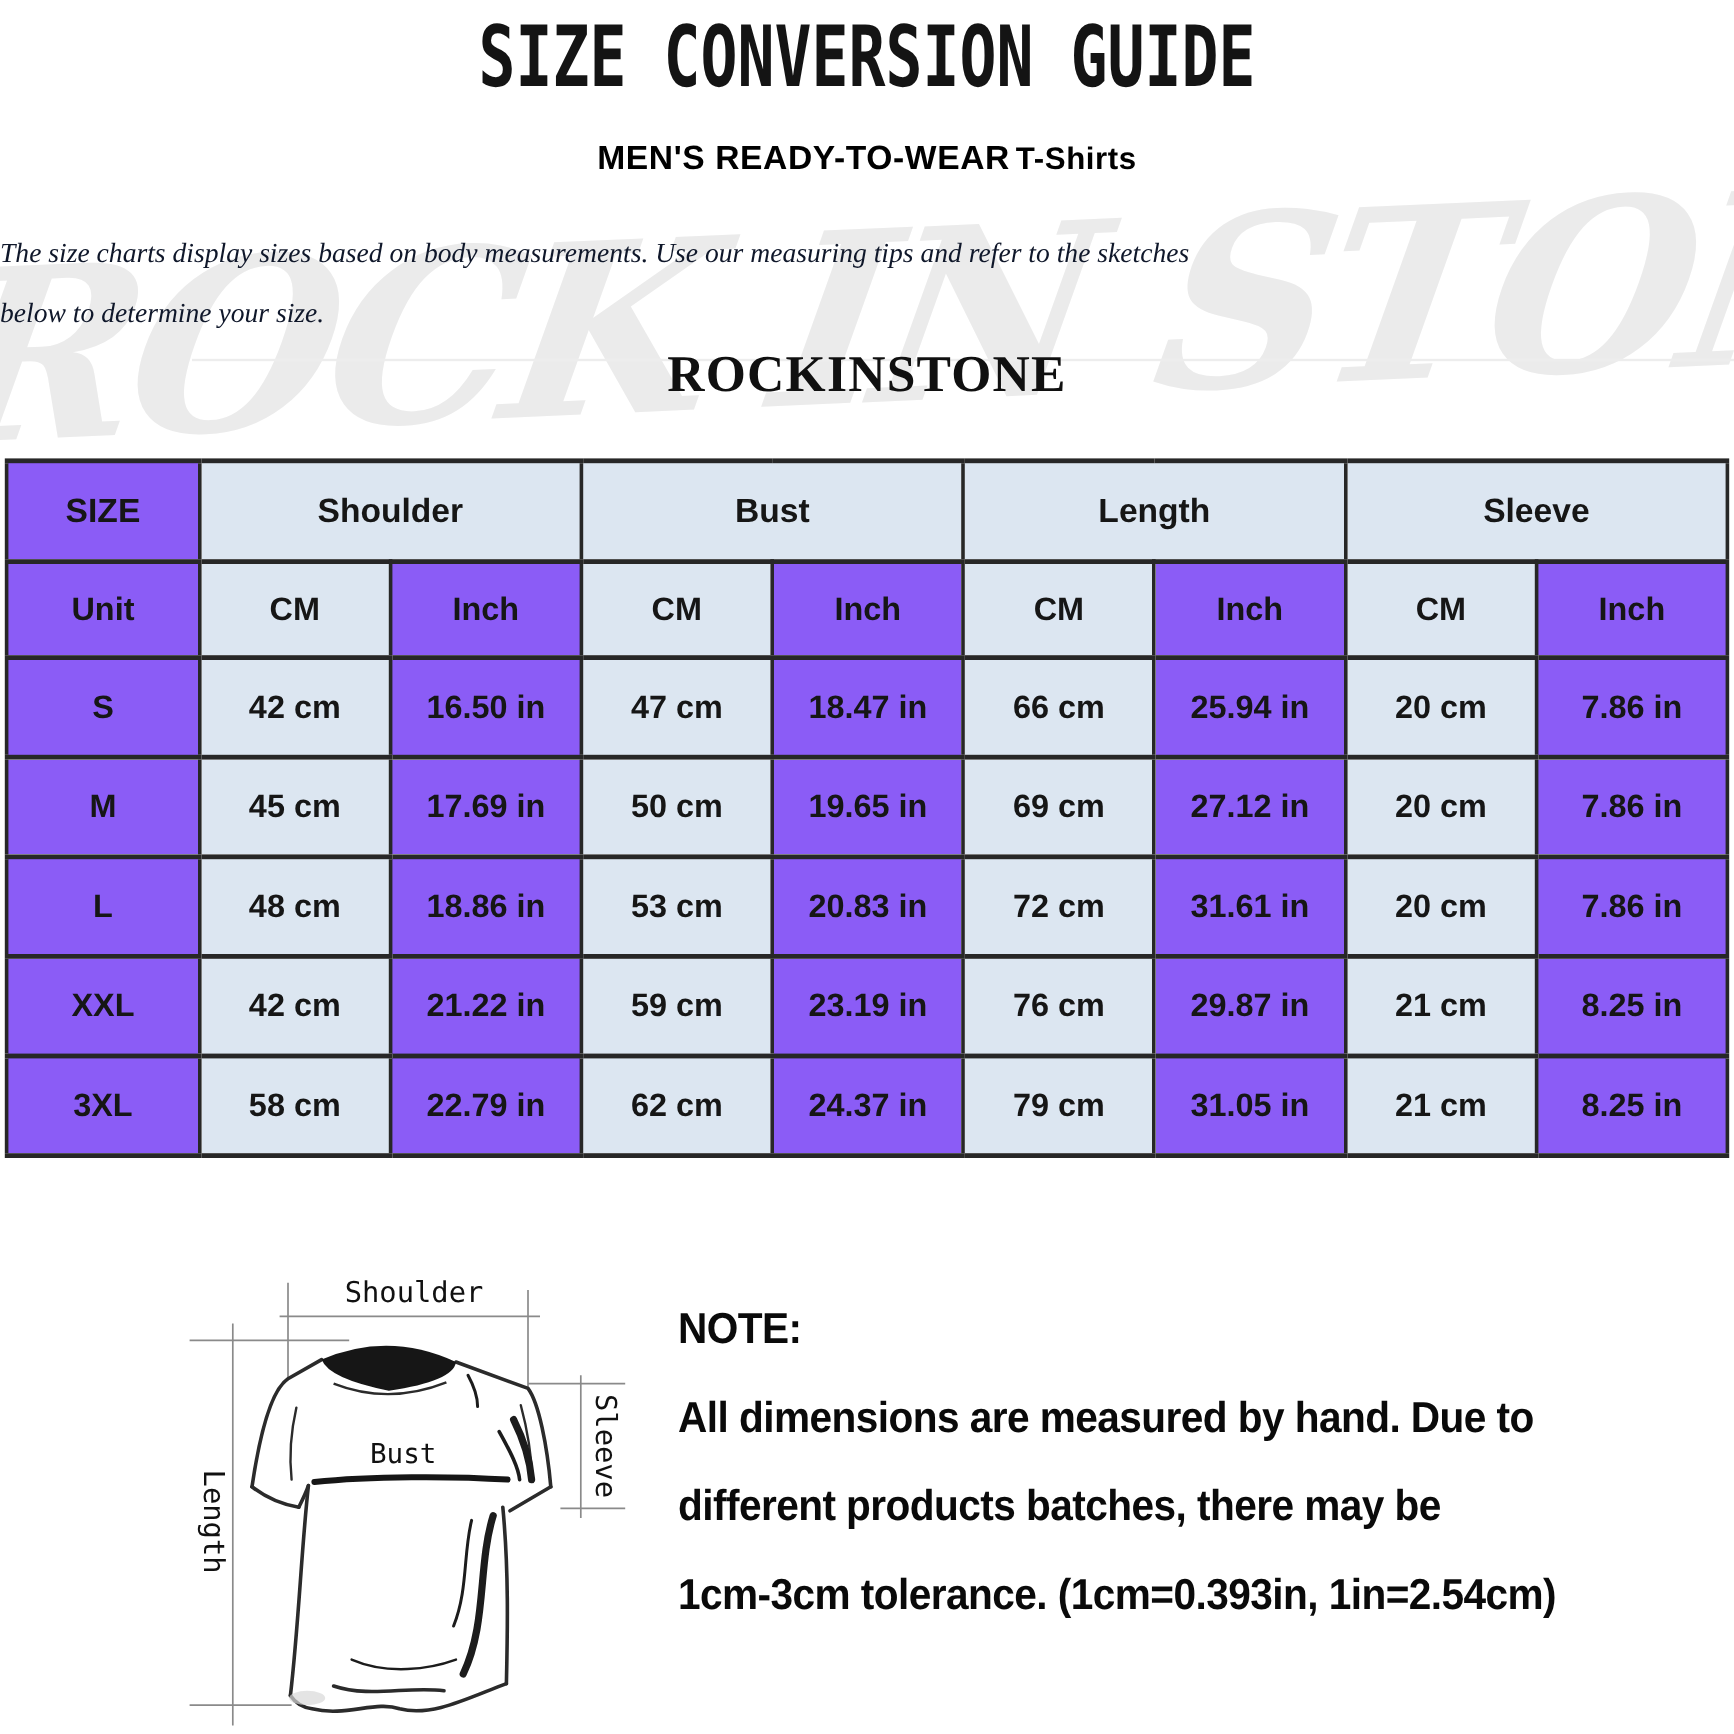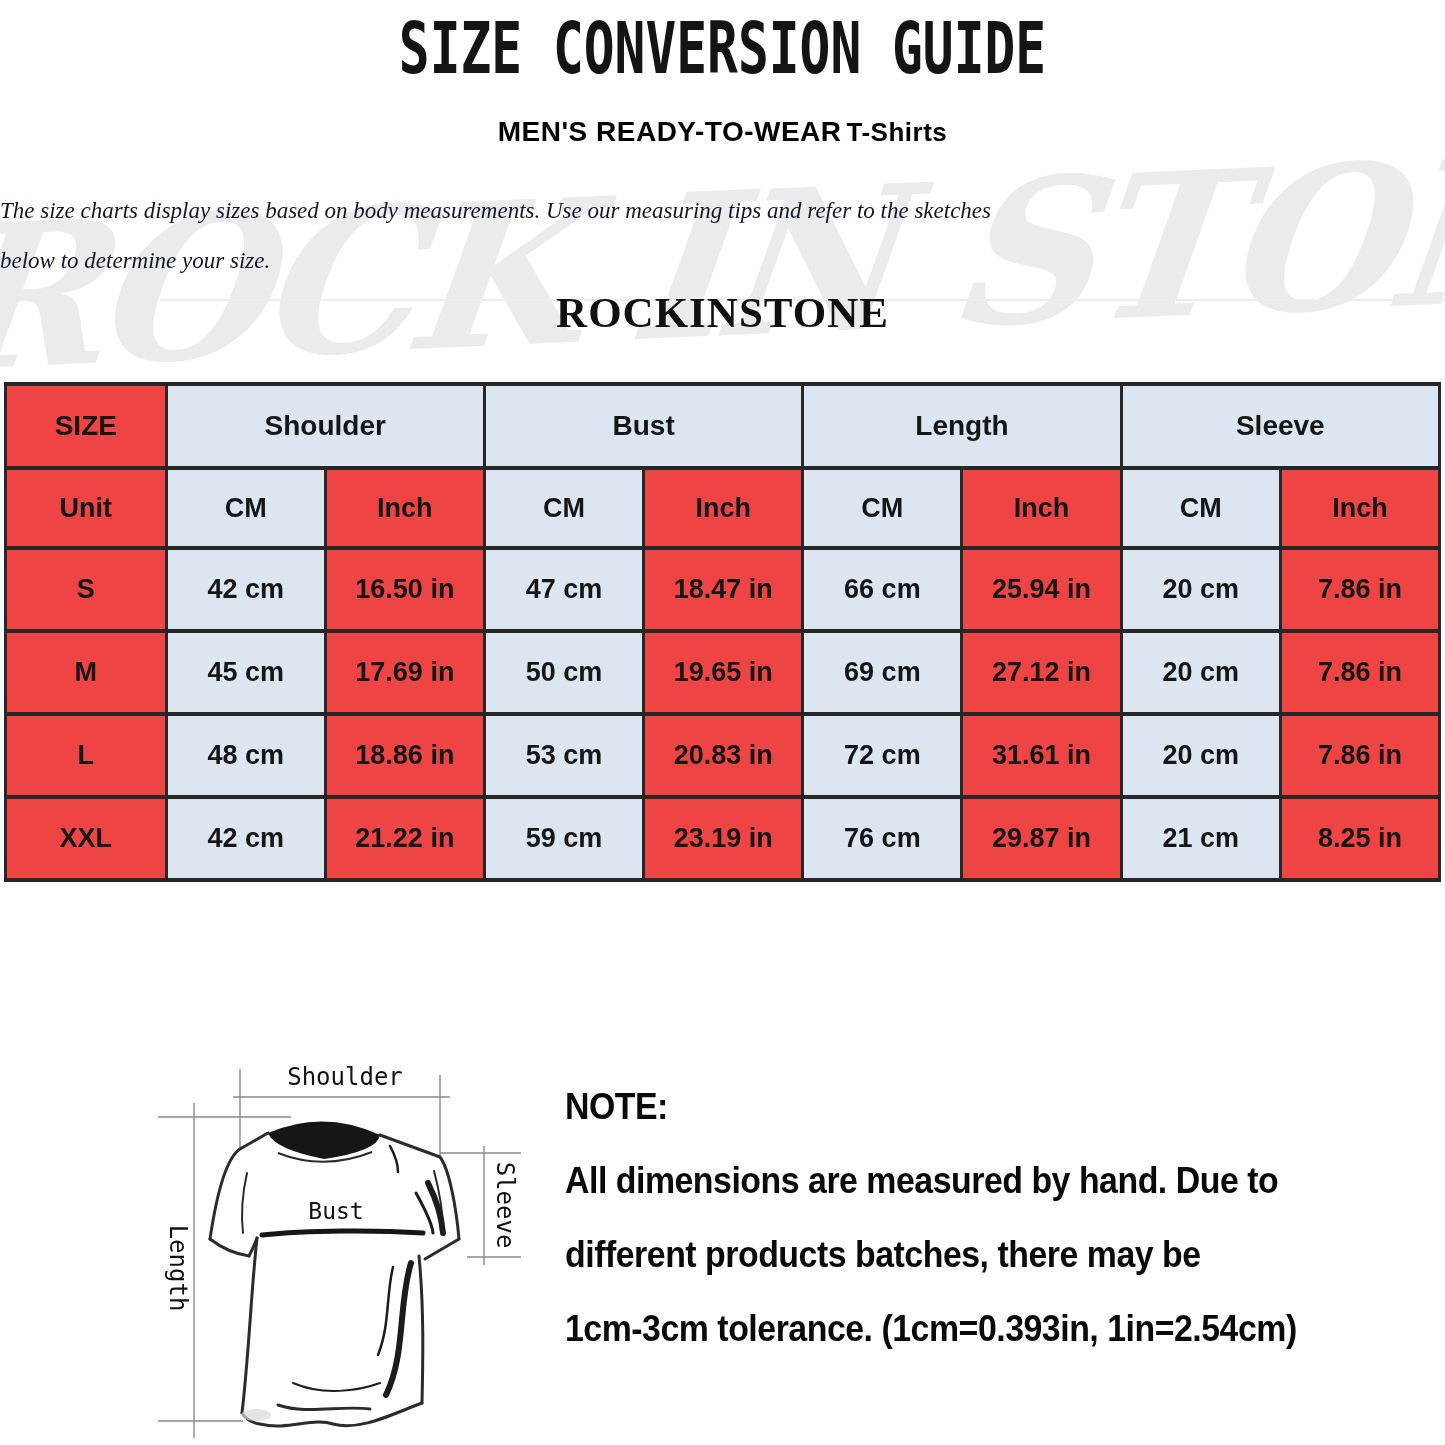--- a/index.html
+++ b/index.html
@@ -120,21 +120,21 @@
     padding: 0;
     font-weight: bold;
     overflow: hidden;
   }
   .size-table th { font-size: 28px; }
   .size-table td { font-size: 27px; }
   tr.header-row { height: 84px; }
   tr.unit-row   { height: 80px; }
   tr.data-row   { height: 83px; }
   .blue  { background: #dce6f1; }
-  .white { background: #ef4444; }
+  .white { background: #8b5cf6; }
 
   
   .diagram {
     position: absolute;
     top: 1053px;
     left: 128px;
     width: 420px;
     height: 390px;
     z-index: 2;
   }
@@ -239,20 +239,31 @@
       <td class="white">7.86 in</td>
     </tr>
     <tr class="data-row">
       <td class="white">XXL</td>
       <td class="blue">42 cm</td>
       <td class="white">21.22 in</td>
       <td class="blue">59 cm</td>
       <td class="white">23.19 in</td>
       <td class="blue">76 cm</td>
       <td class="white">29.87 in</td>
+      <td class="blue">21 cm</td>
+      <td class="white">8.25 in</td>
+    </tr>
+    <tr class="data-row">
+      <td class="white">3XL</td>
+      <td class="blue">58 cm</td>
+      <td class="white">22.79 in</td>
+      <td class="blue">62 cm</td>
+      <td class="white">24.37 in</td>
+      <td class="blue">79 cm</td>
+      <td class="white">31.05 in</td>
       <td class="blue">21 cm</td>
       <td class="white">8.25 in</td>
     </tr>
   </tbody>
     </table>
 
   <div class="diagram">
     <svg width="420" height="390" viewBox="0 0 420 390" xmlns="http://www.w3.org/2000/svg">
 
       <g stroke="#8a8a8a" stroke-width="1.4" fill="none">

